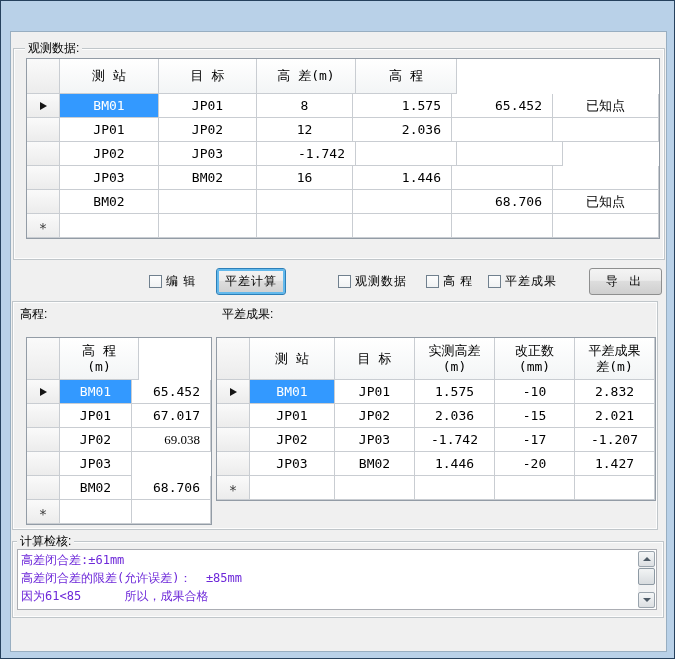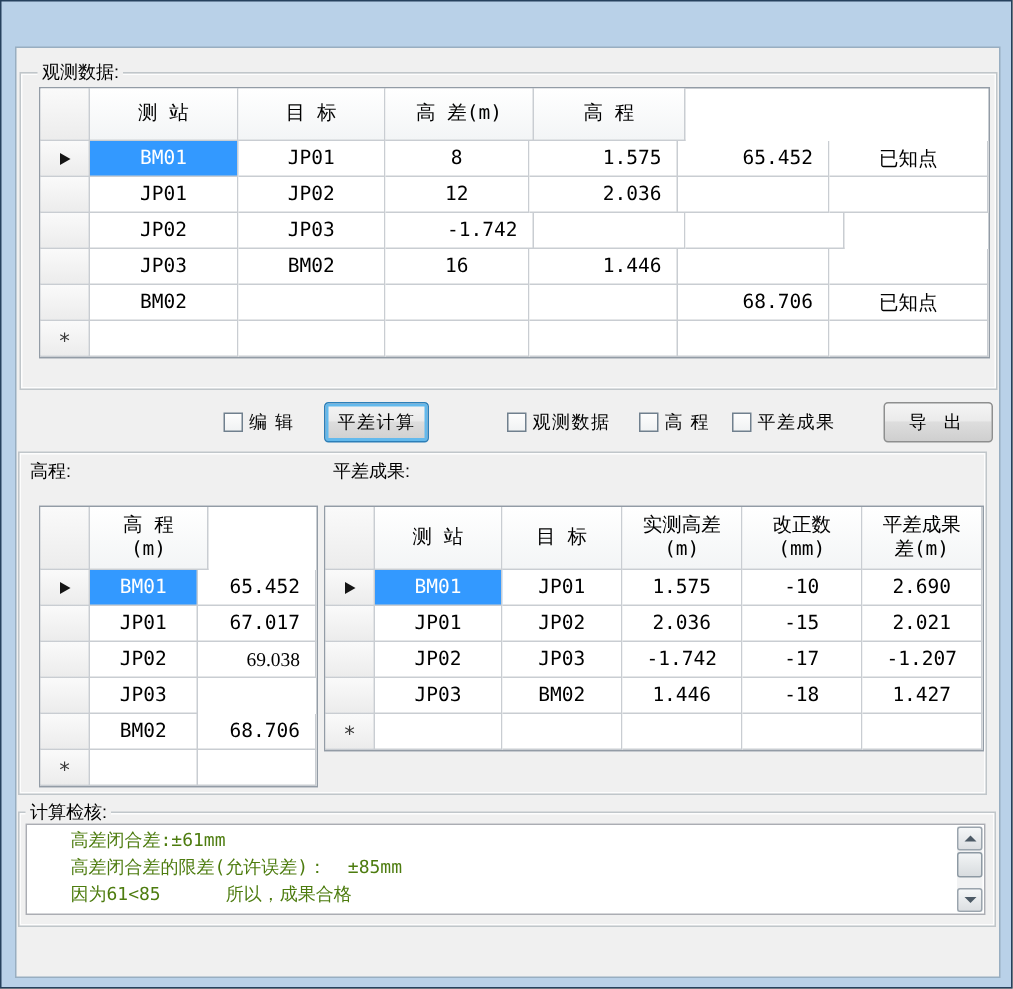--- a/index.html
+++ b/index.html
@@ -87,22 +87,22 @@
   .chk-obs{left:327px;}
   .chk-elev{left:415px;}
   .chk-adj{left:477px;}
 
   
   .textbox{
     position:absolute;left:6px;top:517px;width:640px;height:61px;background:#fff;
     border:1px solid #abadb3;z-index:2;
   }
   .textlines{position:absolute;left:3px;top:1px;right:20px;bottom:1px;overflow:hidden;}
-  .textline{font-size:12px;line-height:18px;white-space:pre;color:#4d7c0f;
-    font-family:"DejaVu Sans Mono","Liberation Sans",monospace;margin-left:26px;}
+  .textline{font-size:12px;line-height:18px;white-space:pre;color:#6d28d9;
+    font-family:"DejaVu Sans Mono","Liberation Sans",monospace;}
   .vscroll{position:absolute;top:1px;right:1px;width:17px;bottom:1px;background:#f1f2f3;}
   .sb-btn{position:absolute;left:0;width:17px;height:16px;border:1px solid #9aa4ad;border-radius:2px;
     background:linear-gradient(#f5f7f8,#dcdfe2);display:flex;align-items:center;justify-content:center;}
   .sb-up{top:0;}
   .sb-down{bottom:0;}
   .tri-up{width:0;height:0;border-bottom:4px solid #4d5a66;border-left:4px solid transparent;border-right:4px solid transparent;}
   .tri-down{width:0;height:0;border-top:4px solid #4d5a66;border-left:4px solid transparent;border-right:4px solid transparent;}
   .sb-thumb{position:absolute;left:0;top:17px;width:17px;height:17px;border:1px solid #8d99a3;border-radius:2px;
     background:linear-gradient(#f2f4f5,#d8dcdf);}
 </style>
@@ -258,21 +258,21 @@
 差(m)</div>
         </div>
         <div class="tr" style="height: 24px;">
           <div class="rowhdr" style="width: 33px; height: 24px;">
             <span class="cur-arrow"></span>
           </div>
           <div class="td sel" style="width: 85px; height: 24px;">BM01</div>
           <div class="td" style="width: 80px; height: 24px;">JP01</div>
           <div class="td" style="width: 80px; height: 24px;">1.575</div>
           <div class="td" style="width: 80px; height: 24px;">-10</div>
-          <div class="td" style="width: 80px; height: 24px;">2.690</div>
+          <div class="td" style="width: 80px; height: 24px;">2.832</div>
         </div>
         <div class="tr" style="height: 24px;">
           <div class="rowhdr" style="width: 33px; height: 24px;"></div>
           <div class="td" style="width: 85px; height: 24px;">JP01</div>
           <div class="td" style="width: 80px; height: 24px;">JP02</div>
           <div class="td" style="width: 80px; height: 24px;">2.036</div>
           <div class="td" style="width: 80px; height: 24px;">-15</div>
           <div class="td" style="width: 80px; height: 24px; text-align: center;">2.021</div>
         </div>
         <div class="tr" style="height: 24px;">
@@ -281,21 +281,21 @@
           <div class="td" style="width: 80px; height: 24px;">JP03</div>
           <div class="td" style="width: 80px; height: 24px;">-1.742</div>
           <div class="td" style="width: 80px; height: 24px;">-17</div>
           <div class="td" style="width: 80px; height: 24px;">-1.207</div>
         </div>
         <div class="tr" style="height: 24px;">
           <div class="rowhdr" style="width: 33px; height: 24px;"></div>
           <div class="td" style="width: 85px; height: 24px;">JP03</div>
           <div class="td" style="width: 80px; height: 24px;">BM02</div>
           <div class="td" style="width: 80px; height: 24px;">1.446</div>
-          <div class="td" style="width: 80px; height: 24px;">-18</div>
+          <div class="td" style="width: 80px; height: 24px;">-20</div>
           <div class="td" style="width: 80px; height: 24px;">1.427</div>
         </div>
         <div class="tr" style="height: 24px;">
           <div class="rowhdr" style="width: 33px; height: 24px;">
             <span class="new-star">*</span>
           </div>
           <div class="td" style="width: 85px; height: 24px;"></div>
           <div class="td" style="width: 80px; height: 24px;"></div>
           <div class="td" style="width: 80px; height: 24px;"></div>
           <div class="td" style="width: 80px; height: 24px;"></div>

